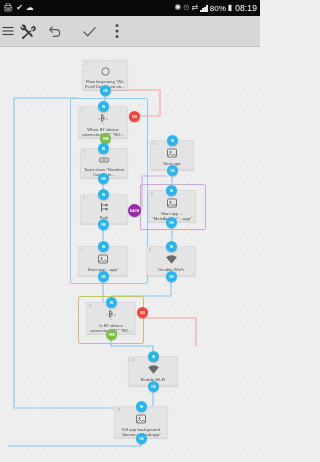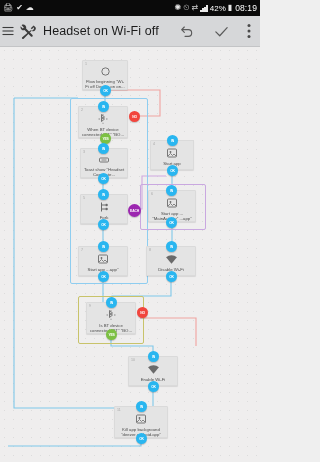--- a/index.html
+++ b/index.html
@@ -125,21 +125,21 @@
   <div class="sb-right">
     <span class="sb-ico">✺</span>
     <span class="sb-ico dim">⏲</span>
     <span class="sb-ico dim">⇄</span>
     <span class="bars">
         <i></i>
         <i></i>
         <i></i>
         <i></i>
       </span>
-    <span class="sb-batt">42%</span>
+    <span class="sb-batt">80%</span>
     <span class="sb-ico">▮</span>
     <span class="sb-clock">08:19</span>
   </div>
 </div>
 
 <div class="toolbar">
   <div class="tb-btn tb-ham">
     <svg width="12" height="10" viewBox="0 0 12 10">
       <g stroke="#3c3c3c" stroke-width="1.1">
         <line x1="0.5" y1="1.5" x2="11.5" y2="1.5"></line>
@@ -147,21 +147,20 @@
         <line x1="0.5" y1="8.5" x2="11.5" y2="8.5"></line>
       </g>
     </svg>
   </div>
   <div class="tb-btn tb-logo">
     <svg width="17" height="17" viewBox="0 0 24 24">
       <path fill="#3c3c3c" d="M3.7 3.2l3.1 3.1-1.5 1.5L2.2 4.7a4.4 4.4 0 0 0 5.6 5.3l9 9a1.5 1.5 0 0 0 2.2-2.1l-9-9A4.4 4.4 0 0 0 4.7 2.2z"></path>
       <path fill="#3c3c3c" d="M20.6 3.4l-4 4 1.5 1.5 2.8-2.8a3.4 3.4 0 0 1-4.5 4.3L4.6 20.2a1.4 1.4 0 0 0 2 2L17.8 11a3.4 3.4 0 0 0 4-6.5z"></path>
     </svg>
   </div>
-  <div class="tb-title">Headset on Wi-Fi off</div>
   <div class="tb-btn tb-icon">
     <svg width="16" height="16" viewBox="0 0 24 24">
       <path fill="none" stroke="#5a5a5a" stroke-width="1.7" stroke-linecap="round" stroke-linejoin="round" d="M8 6 L4 10 L8 14 M4 10 H14 a5 5 0 0 1 0 10 H9"></path>
     </svg>
   </div>
   <div class="tb-btn tb-icon">
     <svg width="17" height="17" viewBox="0 0 24 24">
       <path fill="none" stroke="#5a5a5a" stroke-width="1.7" stroke-linecap="round" stroke-linejoin="round" d="M4 12.5 L9.5 18 L20 6.5"></path>
     </svg>
   </div>

